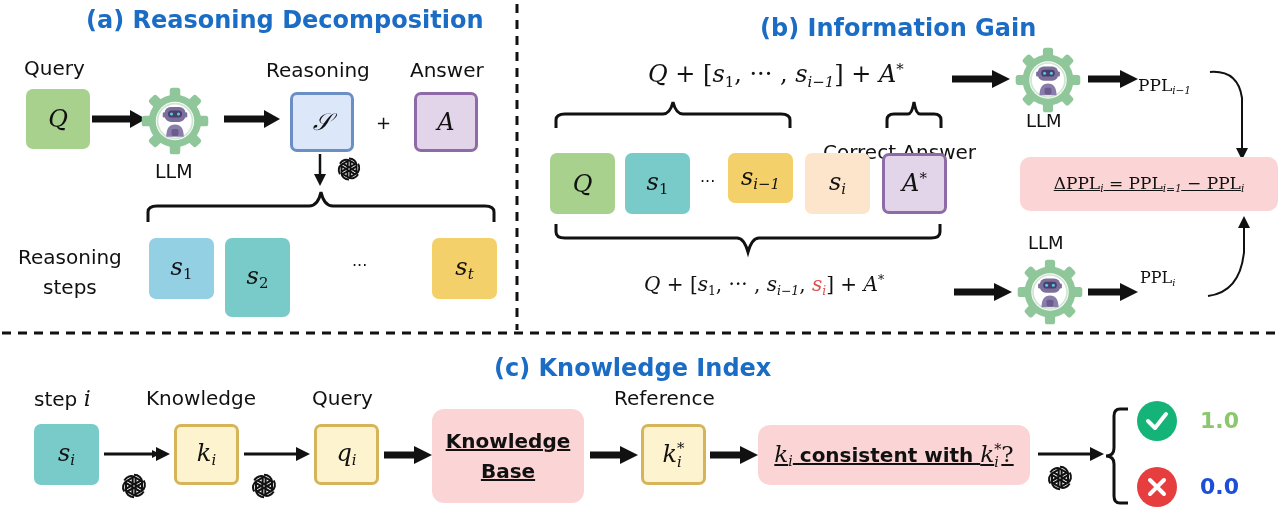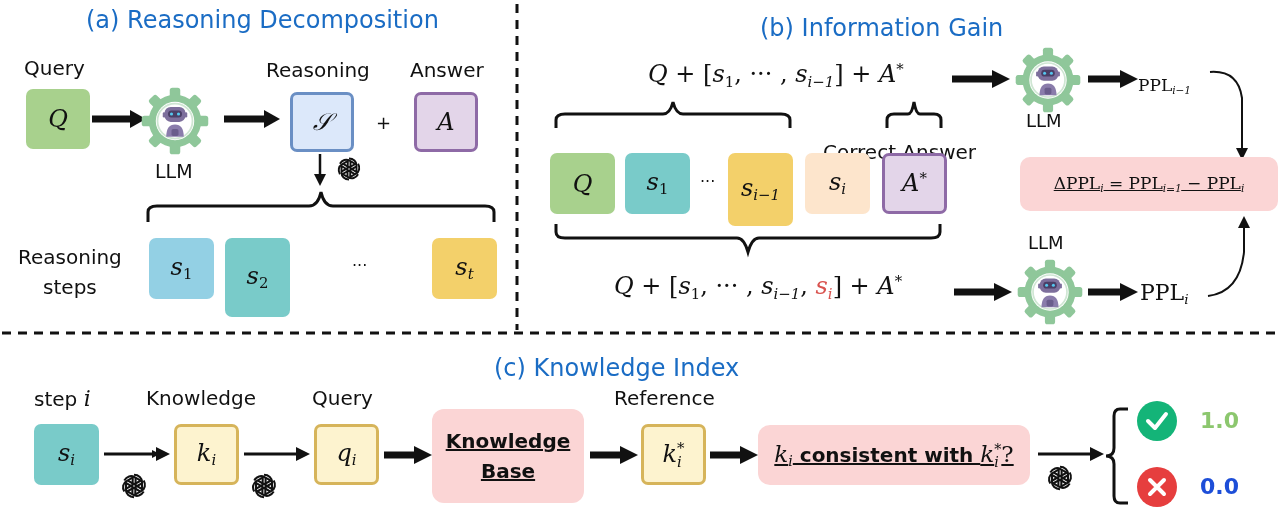--- a/index.html
+++ b/index.html
@@ -1,19 +1,19 @@
 <!DOCTYPE html>
 <html><head>
 <meta charset="utf-8">
 <style>
   html, body { margin: 0; padding: 0; background: #ffffff; }
   body { width: 1280px; height: 512px; position: relative; overflow: hidden;
          font-family: "DejaVu Sans", sans-serif; color: #111; }
   .abs { position: absolute; }
-  .title { color: #1a6cc4; font-weight: normal; font-size: 24px; white-space: nowrap; }
+  .title { color: #1a6cc4; font-weight: bold; font-size: 24px; white-space: nowrap; }
   .label { font-size: 20px; color: #111; white-space: nowrap; }
   .box { position: absolute; border-radius: 7px; display: flex; align-items: center;
          justify-content: center; font-family: "DejaVu Serif", serif; font-style: italic;
          font-size: 24px; box-sizing: border-box; color: #111; }
   .math { font-family: "DejaVu Serif", serif; white-space: nowrap; color: #111; }
   .math i { font-style: italic; }
   sub { font-size: 0.62em; vertical-align: -0.3em; font-style: italic; }
   sup { font-size: 0.62em; vertical-align: 0.55em; }
   .red { color: #d9534f; }
   svg { position: absolute; overflow: visible; }
@@ -172,58 +172,58 @@
   </svg>
   <div class="abs label" style="left:823px;top:140px;">Correct Answer</div>
 
   <div class="box" style="left:550px;top:153px;width:65px;height:61px;background:#a8d18d;">
     <span>Q</span>
   </div>
   <div class="box" style="left:625px;top:153px;width:65px;height:61px;background:#79cbc9;font-style:normal;">
     <span class="math"><i>s</i><sub style="font-style:normal">1</sub></span>
   </div>
   <div class="abs" style="left:700px;top:172px;font-size:16px;">···</div>
-  <div class="box" style="left:728px;top:153px;width:65px;height:73px;background:#f3d06a;font-style:normal;">
+  <div class="box" style="left:728px;top:153px;width:65px;height:50px;background:#f3d06a;font-style:normal;">
     <span class="math"><i>s</i><sub>i−1</sub></span>
   </div>
   <div class="box" style="left:805px;top:153px;width:65px;height:61px;background:#fde5cc;font-style:normal;">
     <span class="math"><i>s</i><sub>i</sub></span>
   </div>
   <div class="box" style="left:882px;top:153px;width:65px;height:61px;background:#e3d5e9;border:3px solid #8e6aa6;font-style:normal;">
     <span class="math"><i>A</i><sup>*</sup></span>
   </div>
 
   <div class="pill" style="left:1020px;top:157px;width:258px;height:54px;background:#fbd5d5;border-radius:10px;">
     <span class="math" style="font-size:17px;">
       <span>ΔPPL</span><sub>i</sub><span> = PPL</span><sub>i−1</sub><span> − PPL</span><sub>i</sub>
     </span>
   </div>
 
   <svg style="left:553px;top:222px" width="390" height="32">
     <path d="M3,2 L3,10 Q3,16 12,16 L184,16 Q191,16 195,30 Q199,16 206,16 L378,16 Q387,16 387,10 L387,2" fill="none" stroke="#111" stroke-width="3"></path>
   </svg>
 
-  <div class="abs math" style="left:614px;top:272px;font-size:24px;">
+  <div class="abs math" style="left:644px;top:272px;font-size:20px;">
     <i>Q</i><span> + [</span><i>s</i><sub style="font-style:normal">1</sub><span>, ··· , </span><i>s</i><sub>i−1</sub><span>, </span><i class="red">s</i><sub class="red">i</sub><span>] + </span><i>A</i><sup>*</sup>
   </div>
 
   <svg style="left:952px;top:283px" width="64" height="20">
     <line x1="2" y1="9" x2="44" y2="9" stroke="#111" stroke-width="7"></line>
     <path d="M42,0 L60,9 L42,18 Z" fill="#111"></path>
   </svg>
   <div class="abs label" style="left:1028px;top:232px;font-size:18px;">LLM</div>
   <svg style="left:1016px;top:258px" width="68" height="68">
       <use href="#gear"></use>
     </svg>
 
   <svg style="left:1086px;top:283px" width="56" height="20">
     <line x1="2" y1="9" x2="36" y2="9" stroke="#111" stroke-width="7"></line>
     <path d="M34,0 L52,9 L34,18 Z" fill="#111"></path>
   </svg>
-  <div class="abs math" style="left:1140px;top:280px;font-size:22px;">
+  <div class="abs math" style="left:1140px;top:268px;font-size:16px;">
     <span>PPL</span><sub>i</sub>
   </div>
 
   <svg style="left:1206px;top:212px" width="50" height="90">
     <path d="M2,84 Q34,80 38,40 L38,12" fill="none" stroke="#111" stroke-width="2"></path>
     <path d="M32,16 L38,4 L44,16 Z" fill="#111"></path>
   </svg>
 </div>
 
 <div>

